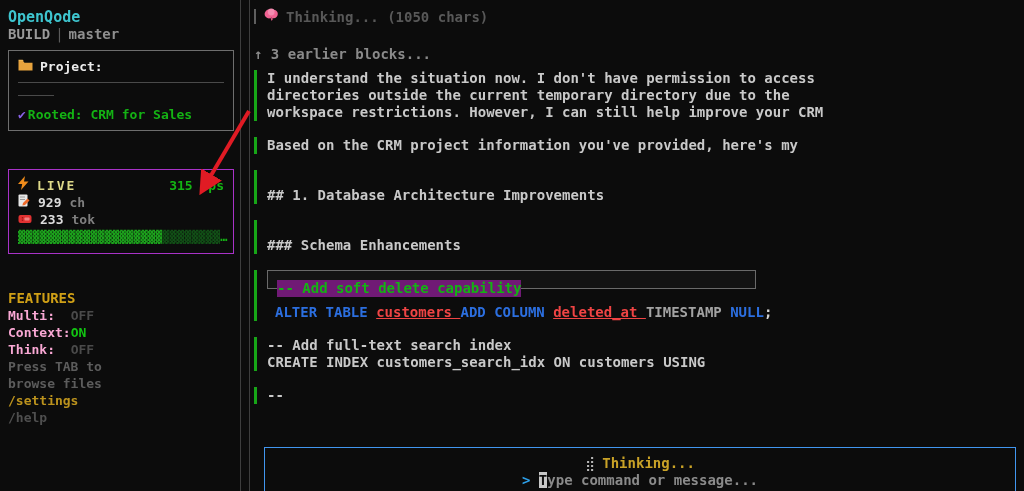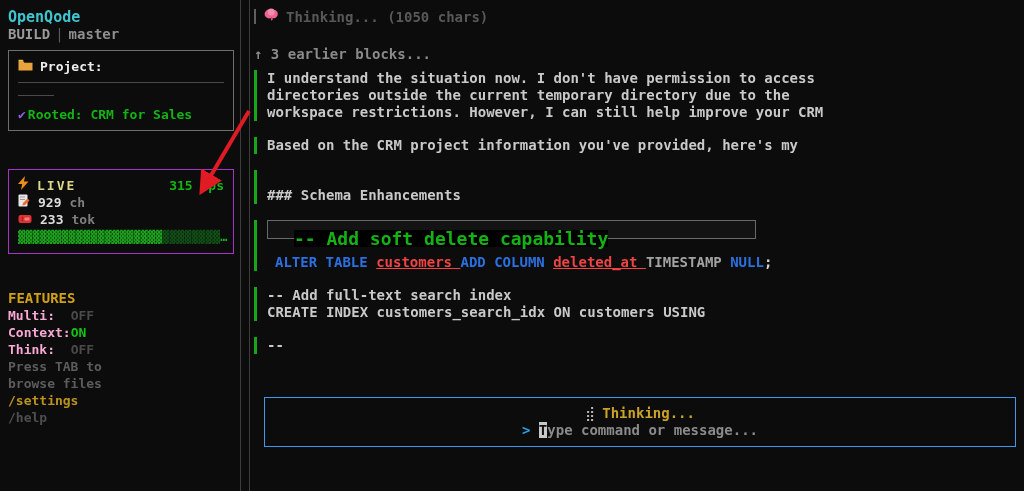--- a/index.html
+++ b/index.html
@@ -62,23 +62,23 @@
 
   .blocks { margin-top:7px; }
   .qblock { border-left:3px solid #17a617; padding-left:10px; margin-bottom:16px; font-size:14px; line-height:17px; }
   .qblock .line { white-space:pre; color:#c9c9c9; }
   .pad-top { padding-top:17px; }
   .h2-green { color:#14b314; }
   .h3-khaki { color:#dcd98a; }
 
   .codebox { border:1px solid #6a6a6a; background:#131313; width:489px; height:19px; position:relative; margin-top:8px; }
   .codebox-title {
-    position:absolute; left:26px; bottom:-9px;
-    background:#000000; color:#14b314;
-    font-size:18px; line-height:17px; white-space:pre;
+    position:absolute; left:9px; bottom:-9px;
+    background:#701a75; color:#14b314;
+    font-size:14px; line-height:17px; white-space:pre;
   }
   .sqlline { margin-top:15px; padding-left:8px; white-space:pre; }
   .kw { color:#2c6fe0; }
   .ident { color:#ef4444;text-decoration:underline; }
   .dtype { color:#a3a3a3;text-align:center; }
   .punct { color:#d4d4d4; }
 
   .comment-line { color:#d0d0d0; }
 
   
@@ -186,20 +186,23 @@
       <div class="qblock">
         <div class="line">I understand the situation now. I don't have permission to access</div>
         <div class="line">directories outside the current temporary directory due to the</div>
         <div class="line">workspace restrictions. However, I can still help improve your CRM</div>
       </div>
 
       <div class="qblock">
         <div class="line">Based on the CRM project information you've provided, here's my</div>
       </div>
 
+      <div class="qblock pad-top">
+        <div class="line h2-green">## 1. Database Architecture Improvements</div>
+      </div>
 
       <div class="qblock pad-top">
         <div class="line h3-khaki">### Schema Enhancements</div>
       </div>
 
       <div class="qblock">
         <div class="codebox">
           <span class="codebox-title">-- Add soft delete capability</span>
         </div>
         <div class="line sqlline"><span class="kw">ALTER TABLE </span><span class="ident">customers </span><span class="kw">ADD COLUMN </span><span class="ident">deleted_at </span><span class="dtype">TIMESTAMP </span><span class="kw">NULL</span><span class="punct">;</span></div>

